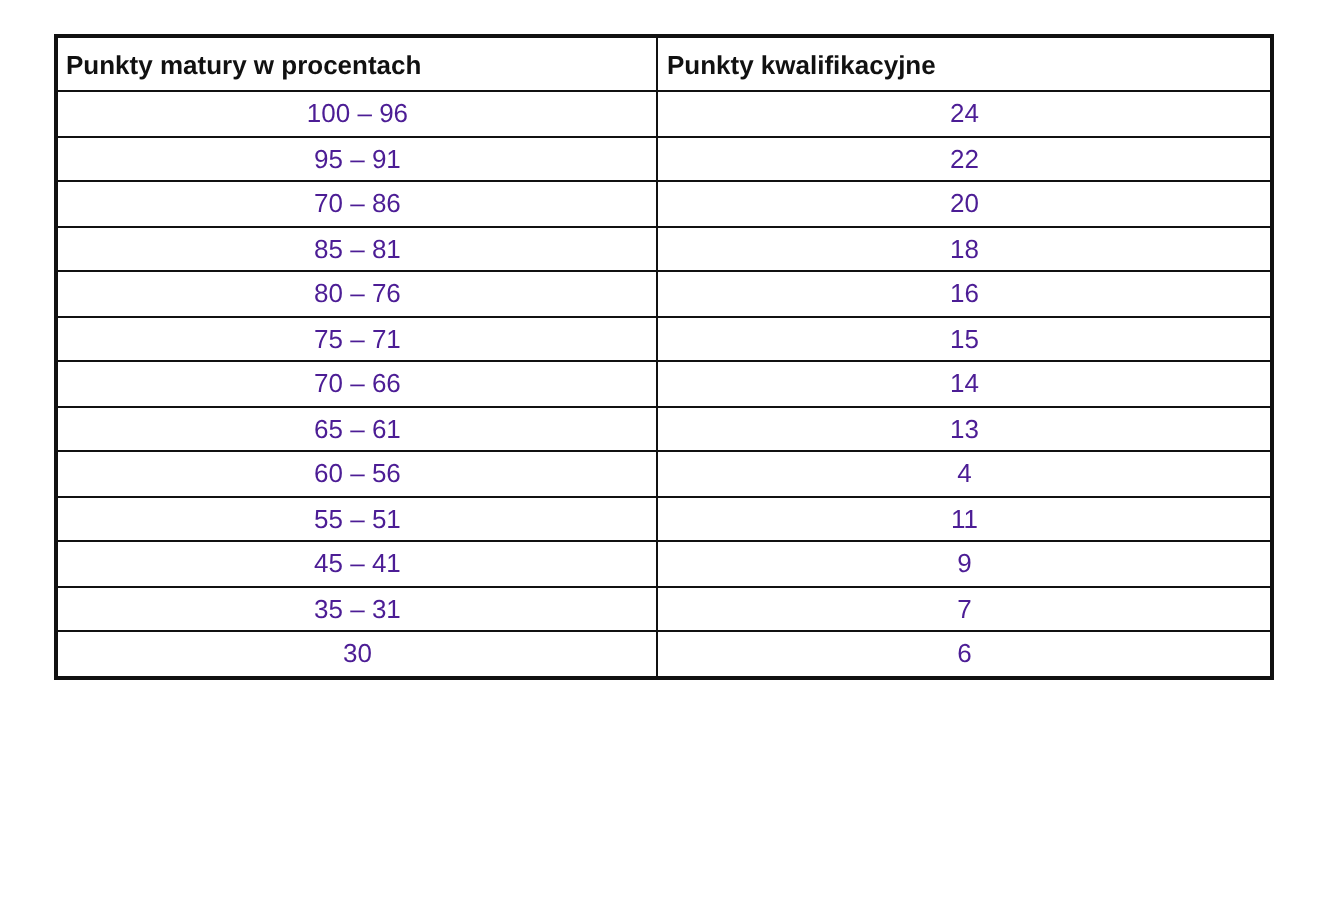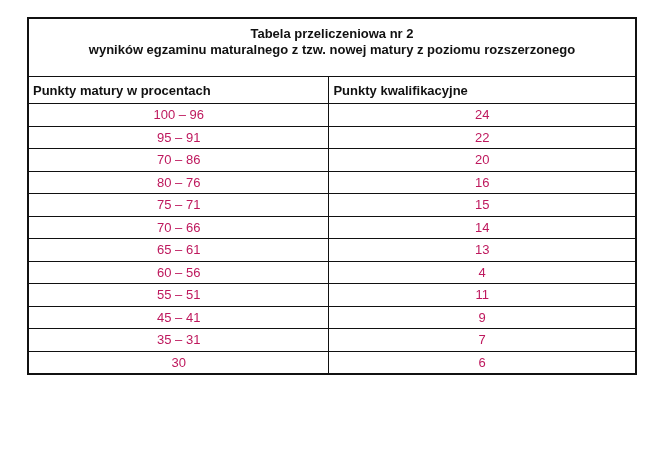--- a/index.html
+++ b/index.html
@@ -47,58 +47,56 @@
     text-align: left;
     height: 24px;
     padding: 1px 4px;
     color: #111111;
   }
   td.data-cell {
     font-size: 13px;
     text-align: center;
     height: 21.5px;
     padding: 0 4px;
-    color: #be185d;
+    color: #4c1d95;
   }
   col.c1 { width: 49.5%; }
   col.c2 { width: 50.5%; }
 </style>
 </head>
 <body>
 
 <div class="page">
   <table class="conv">
     <colgroup>
         <col class="c1">
         <col class="c2">
       </colgroup>
     <thead>
-      <tr>
-        <td class="title-cell" colspan="2">
-          <div class="title-line">Tabela przeliczeniowa nr 2</div>
-          <div class="title-line">wyników egzaminu maturalnego z tzw. nowej matury z poziomu rozszerzonego</div>
-        </td>
-      </tr>
       <tr>
         <th class="col-header">Punkty matury w procentach</th>
         <th class="col-header">Punkty kwalifikacyjne</th>
       </tr>
     </thead>
     <tbody>
       <tr>
         <td class="data-cell">100 – 96</td>
         <td class="data-cell">24</td>
       </tr>
       <tr>
         <td class="data-cell">95 – 91</td>
         <td class="data-cell">22</td>
       </tr>
       <tr>
         <td class="data-cell">70 – 86</td>
         <td class="data-cell">20</td>
+      </tr>
+      <tr>
+        <td class="data-cell">85 – 81</td>
+        <td class="data-cell">18</td>
       </tr>
       <tr>
         <td class="data-cell">80 – 76</td>
         <td class="data-cell">16</td>
       </tr>
       <tr>
         <td class="data-cell">75 – 71</td>
         <td class="data-cell">15</td>
       </tr>
       <tr>

